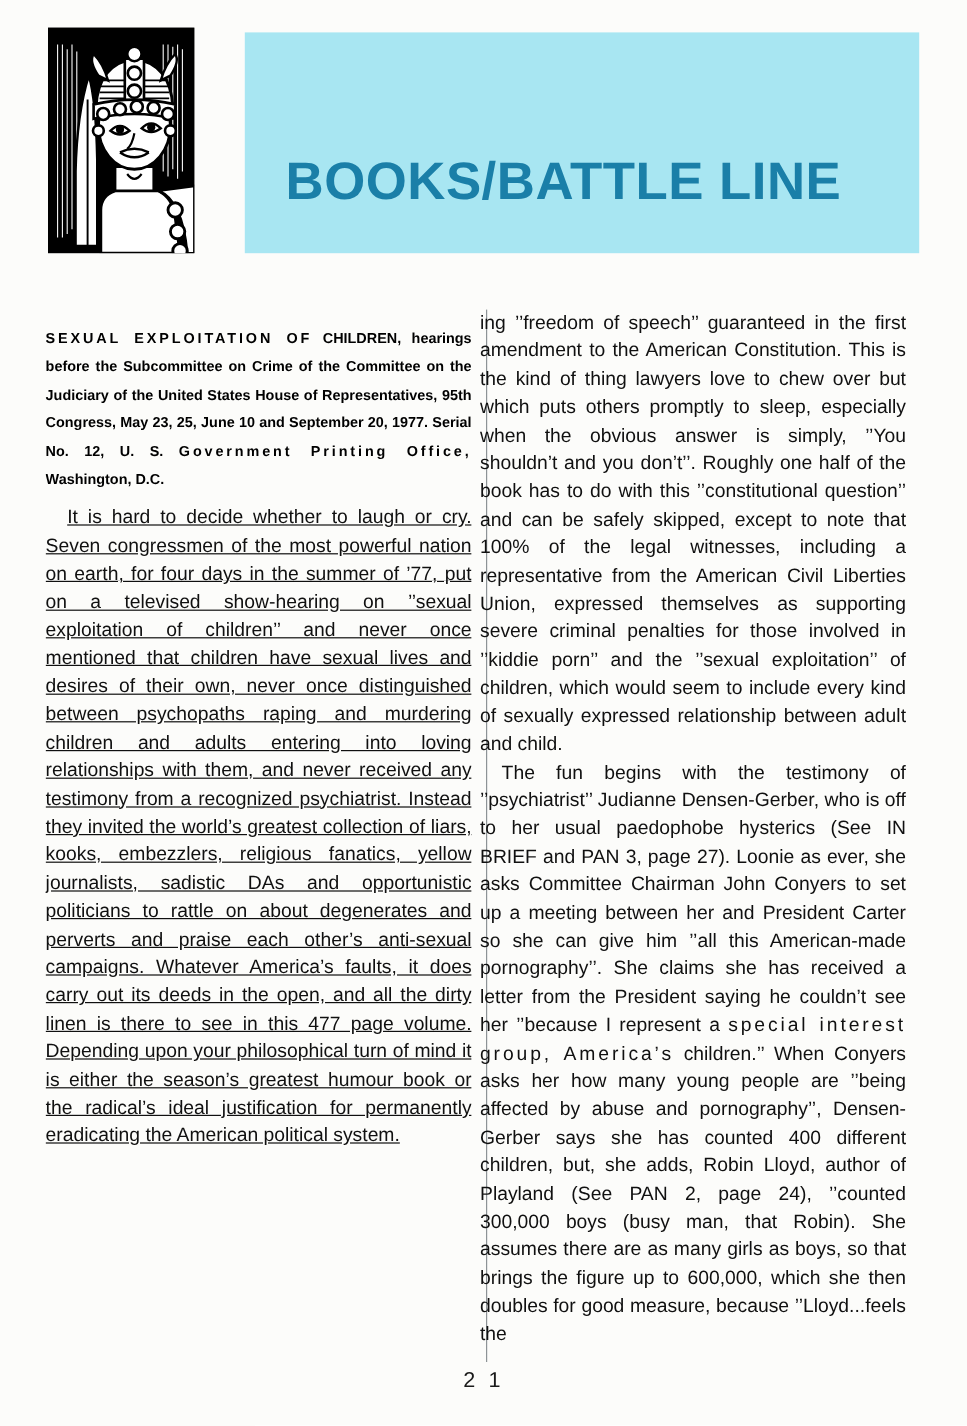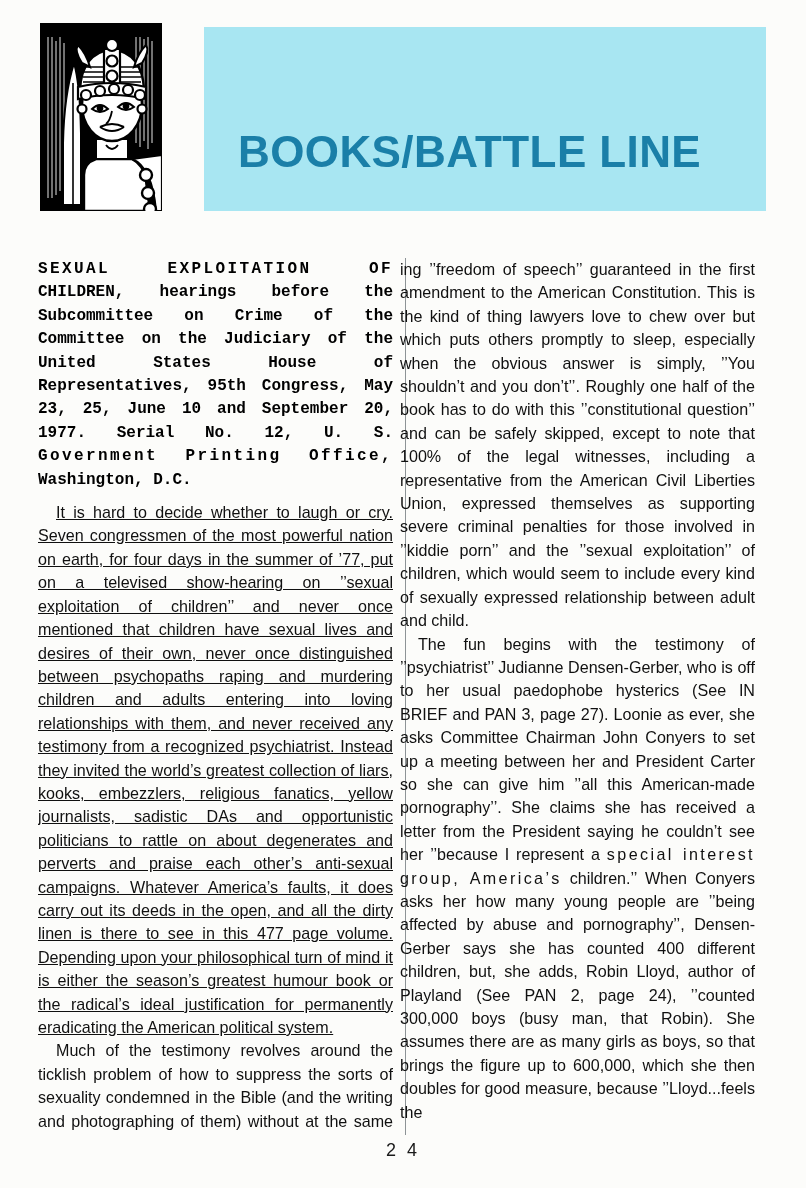--- a/index.html
+++ b/index.html
@@ -93,26 +93,26 @@
     text-justify: inter-word;
     margin: 0;
     font-family: "Liberation Sans", sans-serif;
     hyphens: none;
   }
   .body-text + .body-text {
     text-indent: 18px;
   }
   p.lead-bold {
     font-weight: bold;
-    font-size: 16px;
+    font-size: 12px;
     line-height: 23.4px;
     text-align: justify;
-    margin: 0 0 9px 0;
+    margin: 13px 0 9px 0;
     color: #000000;
-    font-family: Liberation Mono, monospace;
+    font-family: Liberation Sans, sans-serif;
   }
   .smallcaps-spread {
     letter-spacing: 2.4px;
   }
   .p-first { text-indent: 18px; text-decoration: underline; }
   .ital { }
 
   
   .folio {
     position: absolute;
@@ -210,24 +210,23 @@
     </div>
   </div>
 
   <div class="columns">
     <div class="col-rule"></div>
 
     <div class="col col-left">
       <p class="lead-bold"><span class="smallcaps-spread">SEXUAL EXPLOITATION OF</span> <span>CHILDREN, hearings before the Subcommittee on Crime of the Committee on the Judiciary of the United States House of Representatives, 95th Congress, May 23, 25, June 10 and September 20, 1977. Serial No. 12, U. S. </span><span class="smallcaps-spread">Government Printing Office,</span><span> Washington, D.C.</span></p>
 
       <p class="body-text p-first">It is hard to decide whether to laugh or cry. Seven congressmen of the most powerful nation on earth, for four days in the summer of ’77, put on a televised show-hearing on ’’sexual exploitation of children’’ and never once mentioned that children have sexual lives and desires of their own, never once distinguished between psychopaths raping and murdering children and adults entering into loving relationships with them, and never received any testimony from a recognized psychiatrist. Instead they invited the world’s greatest collection of liars, kooks, embezzlers, religious fanatics, yellow journalists, sadistic DAs and opportunistic politicians to rattle on about degenerates and perverts and praise each other’s anti-sexual campaigns. Whatever America’s faults, it does carry out its deeds in the open, and all the dirty linen is there to see in this 477 page volume. Depending upon your philosophical turn of mind it is either the season’s greatest humour book or the radical’s ideal justification for permanently eradicating the American political system.</p>
-      <p class="body-text">Much of the testimony revolves around the ticklish problem of how to suppress the sorts of sexuality condemned in the Bible (and the writing and photographing of them) without at the same time violat-</p>
     </div>
 
     <div class="col col-right">
       <p class="body-text">ing ’’freedom of speech’’ guaranteed in the first amendment to the American Constitution. This is the kind of thing lawyers love to chew over but which puts others promptly to sleep, especially when the obvious answer is simply, ’’You shouldn’t and you don’t’’. Roughly one half of the book has to do with this ’’constitutional question’’ and can be safely skipped, except to note that 100% of the legal witnesses, including a representative from the American Civil Liberties Union, expressed themselves as supporting severe criminal penalties for those involved in ’’kiddie porn’’ and the ’’sexual exploitation’’ of children, which would seem to include every kind of sexually expressed relationship between adult and child.</p>
       <p class="body-text" style="text-indent:18px;"><span>The fun begins with the testimony of ’’psychiatrist’’ Judianne Densen-Gerber, who is off to her usual paedophobe hysterics (See IN BRIEF and PAN 3, page 27). Loonie as ever, she asks Committee Chairman John Conyers to set up a meeting between her and President Carter so she can give him ’’all this American-made pornography’’. She claims she has received a letter from the President saying he couldn’t see her ’’because I represent a </span><span class="smallcaps-spread">special interest group, America’s</span><span> children.’’ When Conyers asks her how many young people are ’’being affected by abuse and pornography’’, Densen-Gerber says she has counted 400 different children, but, she adds, Robin Lloyd, author of </span><span class="ital">Playland</span><span> (See PAN 2, page 24), ’’counted 300,000 boys (busy man, that Robin). She assumes there are as many girls as boys, so that brings the figure up to 600,000, which she then doubles for good measure, because ’’Lloyd...feels the</span></p>
     </div>
   </div>
 
-  <div class="folio">2 4</div>
+  <div class="folio">2 1</div>
 
 </div>
 
 </body></html>

